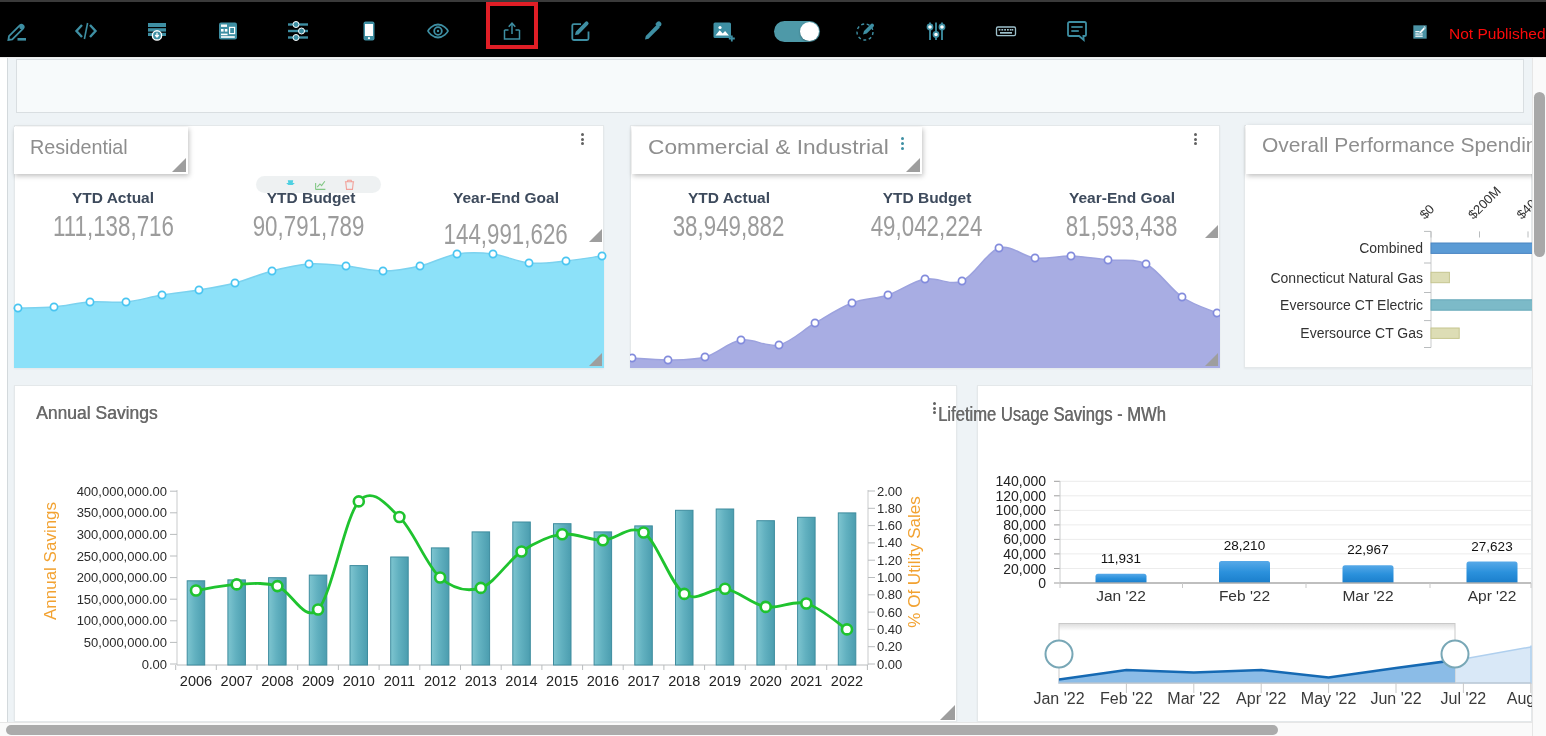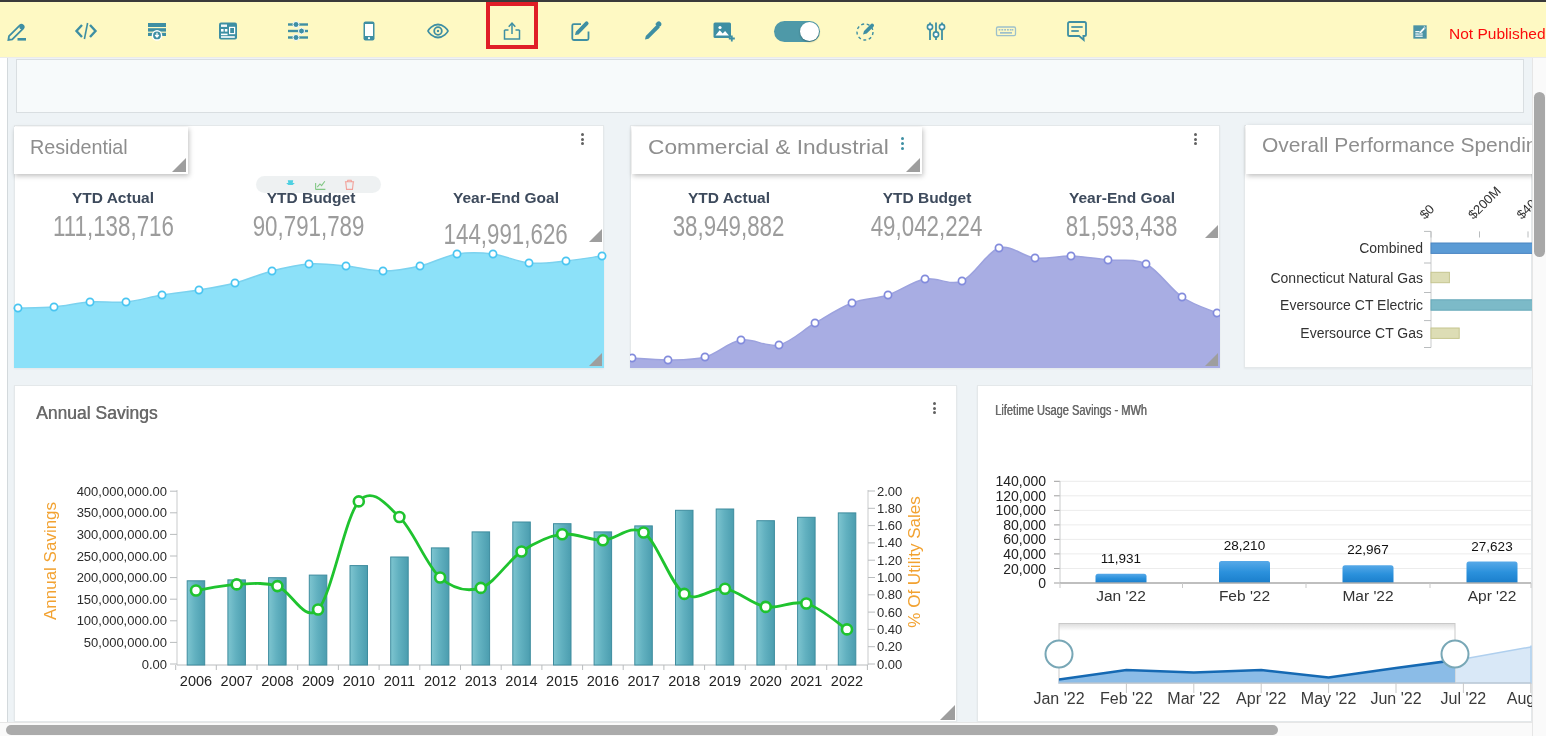--- a/index.html
+++ b/index.html
@@ -1,16 +1,16 @@
 <!DOCTYPE html>
 <html><head><meta charset="utf-8"><style>
 * { margin:0; padding:0; box-sizing:border-box; }
 html,body { width:1546px; height:736px; overflow:hidden; background:#fff;
   font-family:"Liberation Sans",sans-serif; position:relative; }
-.toolbar { position:absolute; left:0; top:0; width:1546px; height:58px; background:#fef9c3;
+.toolbar { position:absolute; left:0; top:0; width:1546px; height:58px; background:#000000;
   border-top:2px solid #3A3A3A; border-bottom:1px solid #EBEBEB; z-index:20; }
 .ic { position:absolute; }
 .ic svg { width:100%; height:100%; display:block; }
 .content { position:absolute; left:0; top:58px; width:1546px; height:664px; background:#EEF3F6; }
 .canvasL { position:absolute; left:0; top:58px; width:8px; height:664px; background:#fff;
   border-right:1px solid #D3D9DC; }
 .filter { position:absolute; left:16px; top:59px; width:1508px; height:54px; background:#F7FAFB;
   border:1px solid #D9DEE1; }
 .tile { position:absolute; background:#fff; border:1px solid #E4E8EA; box-shadow:0 1px 2px rgba(0,0,0,0.05); }
 .tbox { position:absolute; background:#fff; box-shadow:1px 2px 5px rgba(0,0,0,0.25); z-index:6; }
@@ -293,21 +293,21 @@
     <text x="684.3" y="686" text-anchor="middle" class="xl">2018</text>
     <text x="725.0" y="686" text-anchor="middle" class="xl">2019</text>
     <text x="765.7" y="686" text-anchor="middle" class="xl">2020</text>
     <text x="806.3" y="686" text-anchor="middle" class="xl">2021</text>
     <text x="847.0" y="686" text-anchor="middle" class="xl">2022</text>
 <text x="56" y="561" class="axtitle" text-anchor="middle" transform="rotate(-90 56 561)">Annual Savings</text>
 <text x="920" y="562" class="axtitle" text-anchor="middle" transform="rotate(-90 920 562)">% Of Utility Sales</text>
 </svg>
 
 <div class="tile" style="left:977px;top:385px;width:555px;height:337px"></div>
-<div class="ctitle" style="left:995px;top:402px;font-size:14px;z-index:5"><span style="transform:scaleX(0.79)">Lifetime Usage Savings - MWh</span></div>
+<div class="ctitle" style="left:938px;top:402px;font-size:21px;z-index:5"><span style="transform:scaleX(0.79)">Lifetime Usage Savings - MWh</span></div>
 <svg class="abs" style="left:977px;top:0" width="555" height="736" viewBox="977 0 555 736">
 <defs>
       <linearGradient id="topshadow" x1="0" y1="0" x2="0" y2="1">
         <stop offset="0" stop-color="#000" stop-opacity="0.13"></stop>
         <stop offset="1" stop-color="#000" stop-opacity="0"></stop>
       </linearGradient>
       <linearGradient id="bluebar" x1="0" y1="0" x2="0" y2="1">
 <stop offset="0" stop-color="#57A9E8"></stop>
         <stop offset="0.5" stop-color="#2B91DC"></stop>
         <stop offset="1" stop-color="#1A7ECB"></stop>

